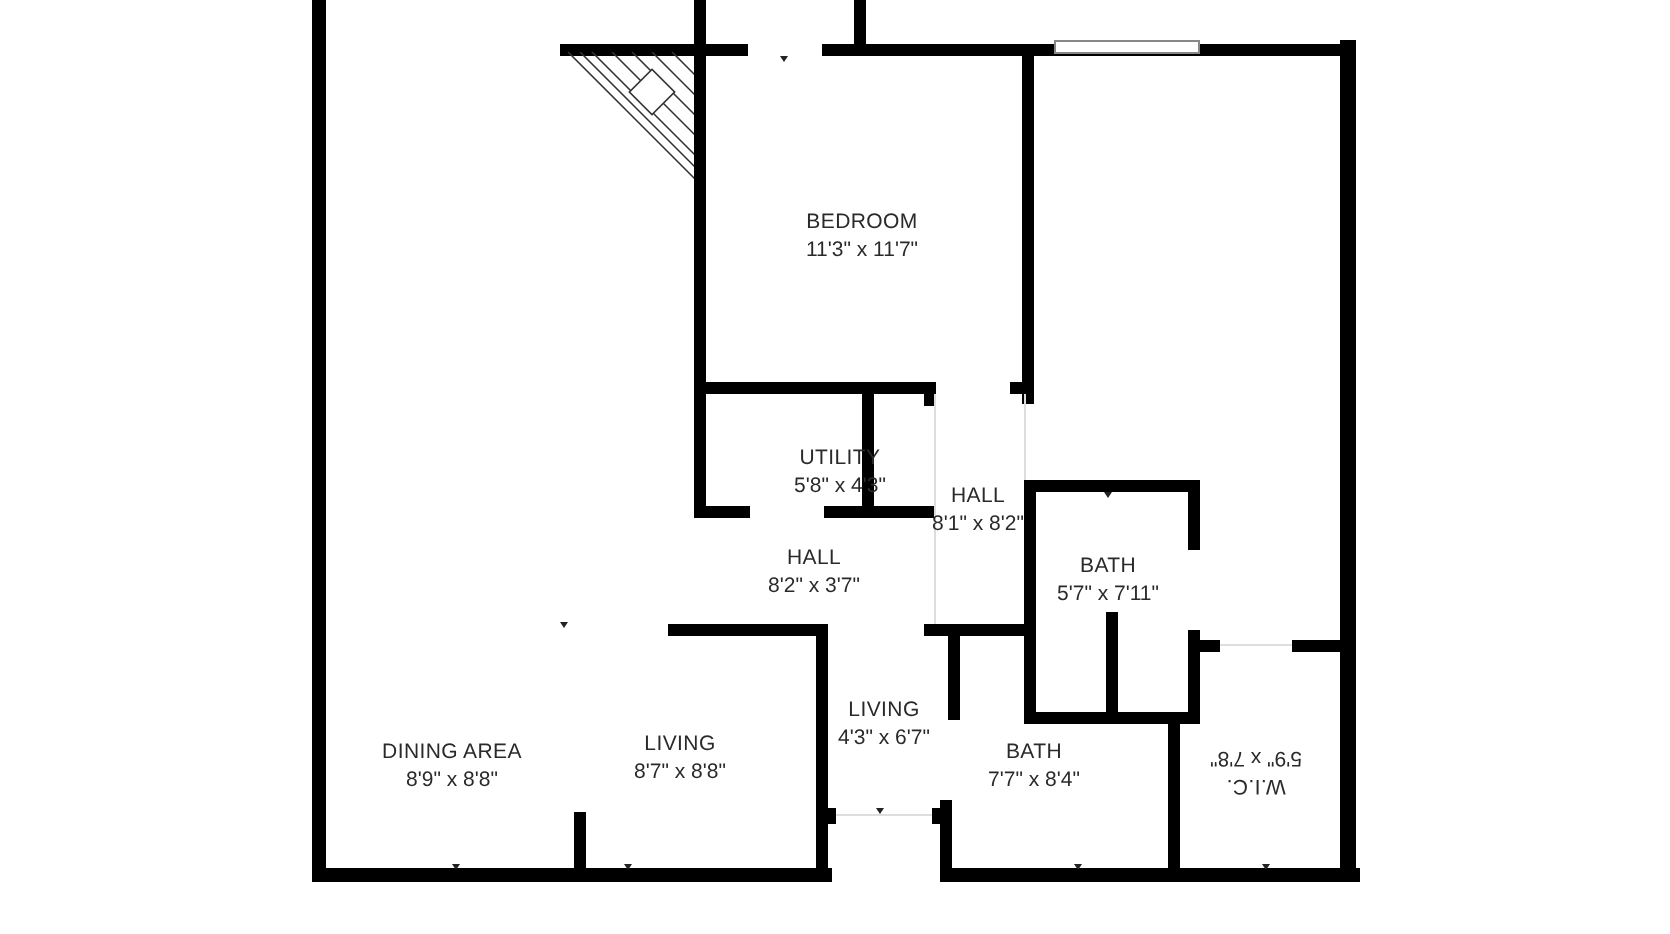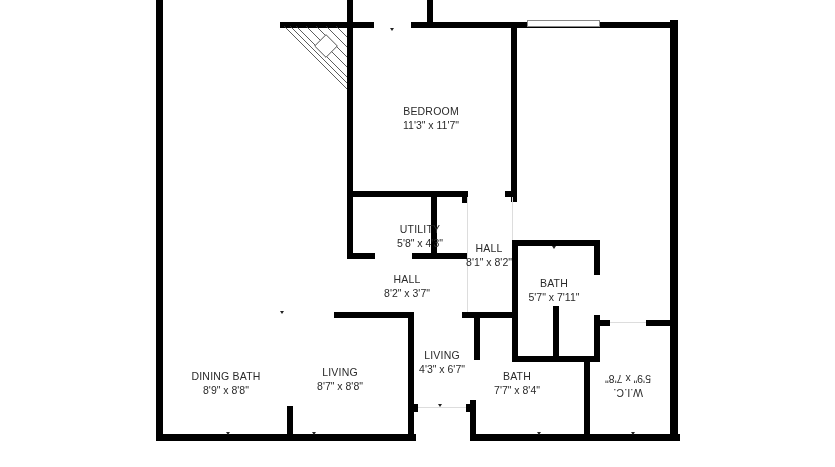--- a/index.html
+++ b/index.html
@@ -93,21 +93,21 @@
   </div>
   <div class="label" style="left:407px;top:272px;">
     <span class="name">HALL</span>
     <span class="dims">8'2" x 3'7"</span>
   </div>
   <div class="label" style="left:554px;top:276px;">
     <span class="name">BATH</span>
     <span class="dims">5'7" x 7'11"</span>
   </div>
   <div class="label" style="left:226px;top:369px;">
-    <span class="name">DINING BATH</span>
+    <span class="name">DINING AREA</span>
     <span class="dims">8'9" x 8'8"</span>
   </div>
   <div class="label" style="left:340px;top:365px;">
     <span class="name">LIVING</span>
     <span class="dims">8'7" x 8'8"</span>
   </div>
   <div class="label" style="left:442px;top:348px;">
     <span class="name">LIVING</span>
     <span class="dims">4'3" x 6'7"</span>
   </div>

